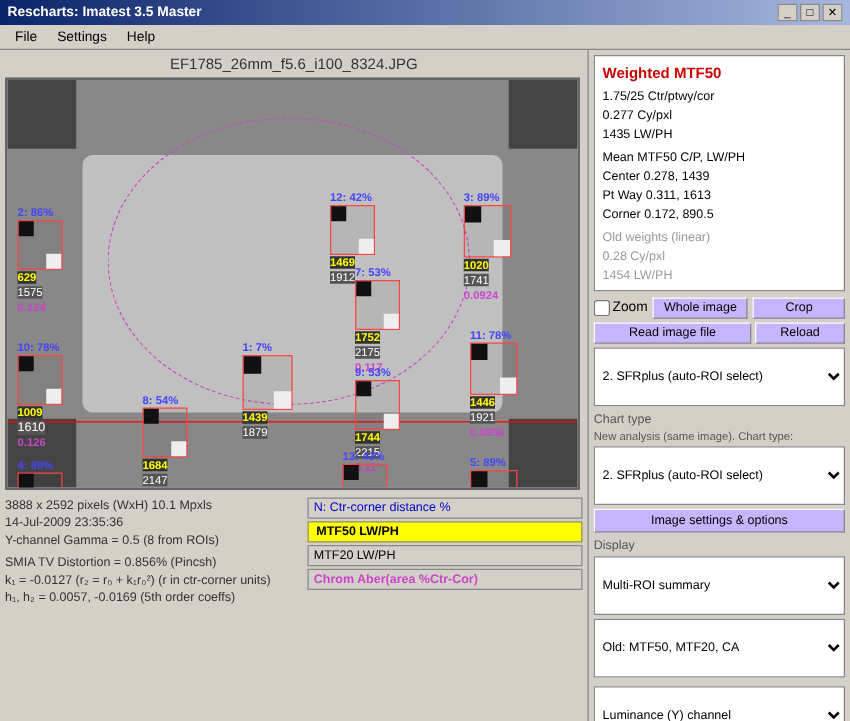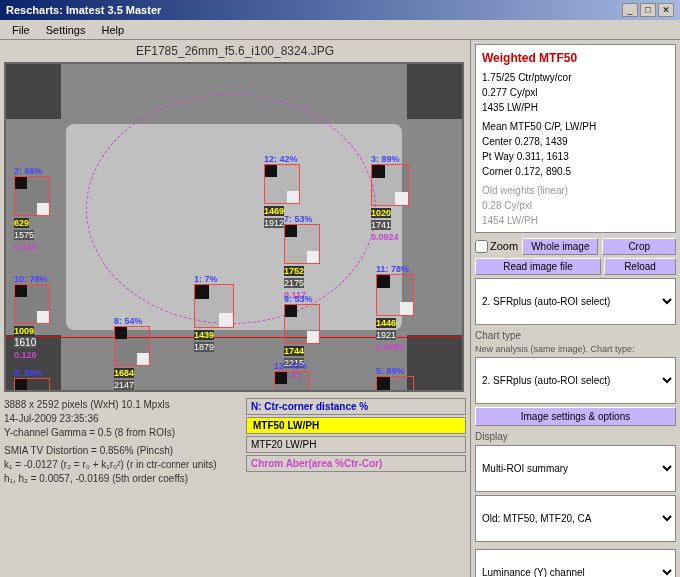--- a/index.html
+++ b/index.html
@@ -89,21 +89,21 @@
       width: 220px;
     }
 
     .legend-box {
       border: 1px solid #888;
       padding: 2px 4px;
       margin-bottom: 2px;
       font-size: 10px;
     }
 
-    .legend-n { color: #0000cc; font-weight: bold; }
+    .legend-n { color: #0000cc; font-weight: normal; }
     .legend-mtf50 { background: #ffff00; padding: 1px 2px; font-weight: bold; }
     .legend-chrom { color: #cc44cc; font-weight: bold; }
 
     
     .right-panel {
       width: 210px;
       background: #d4d0c8;
       padding: 4px;
       border-left: 1px solid #888;
       display: flex;

